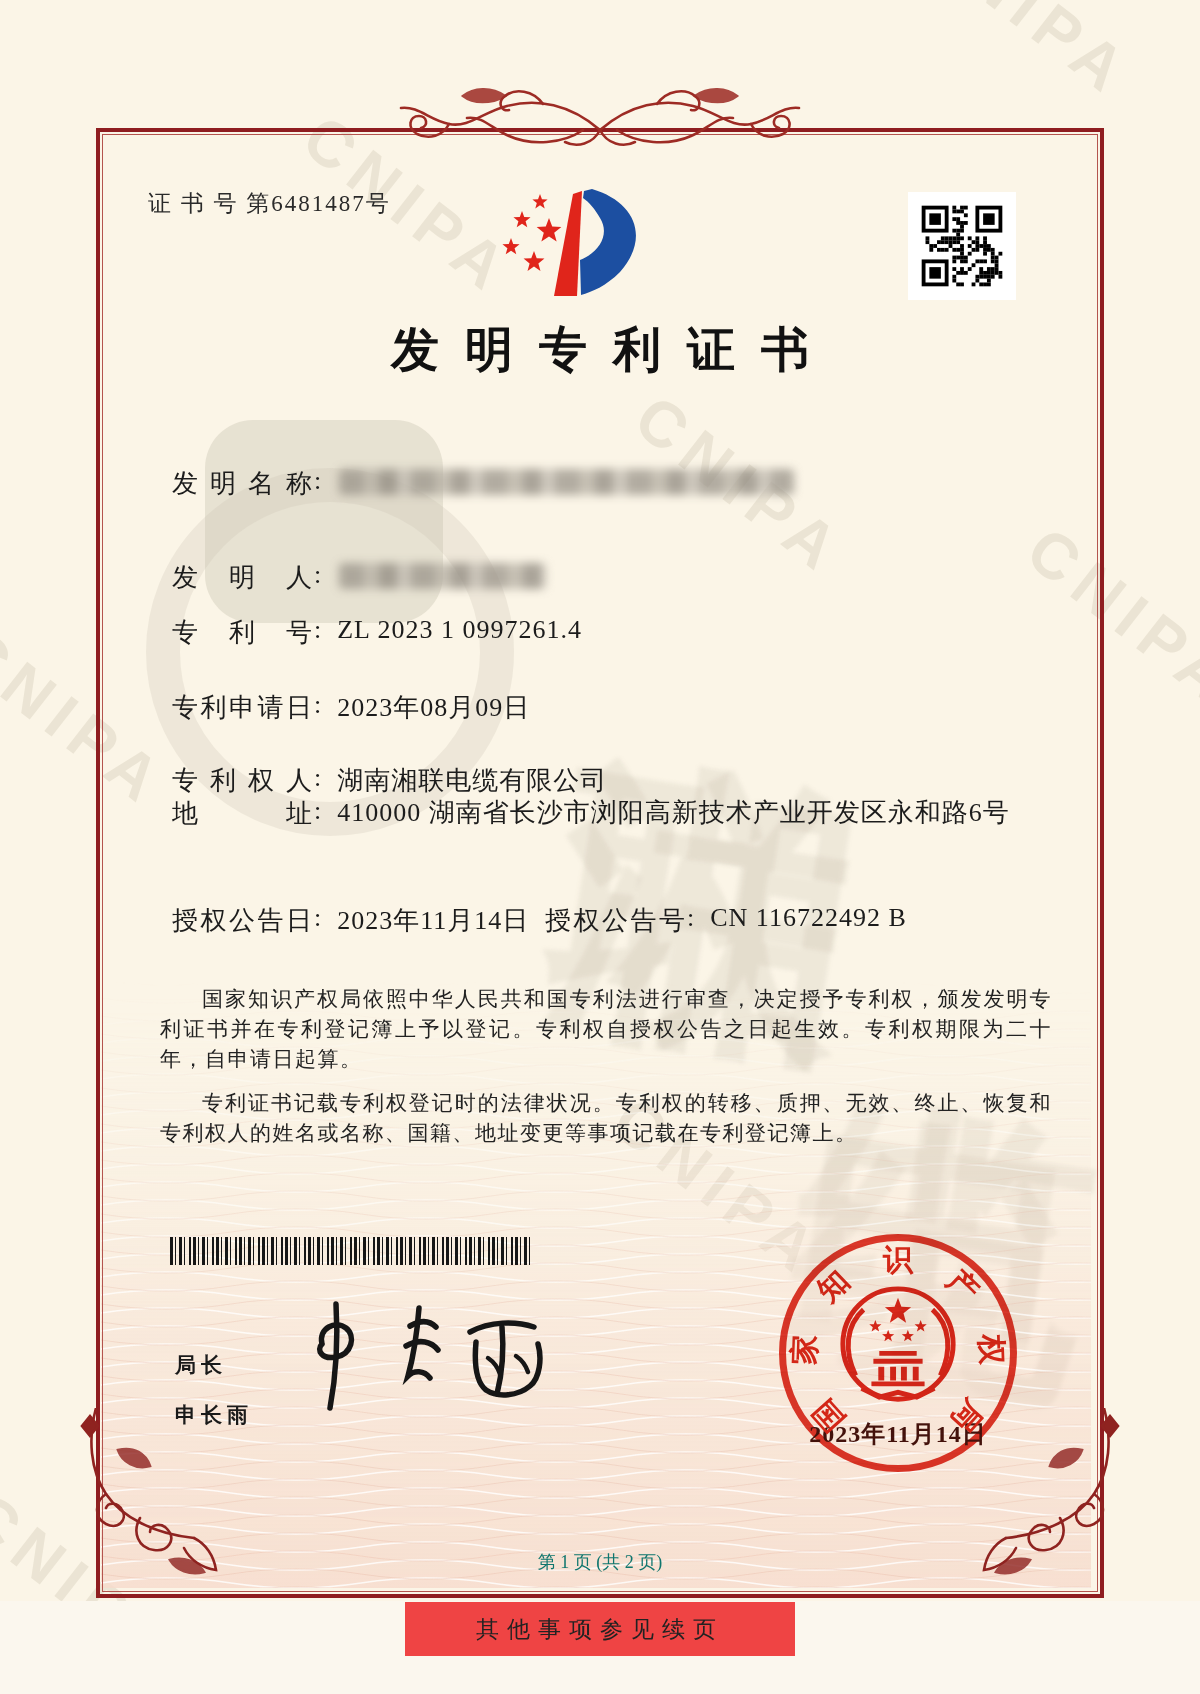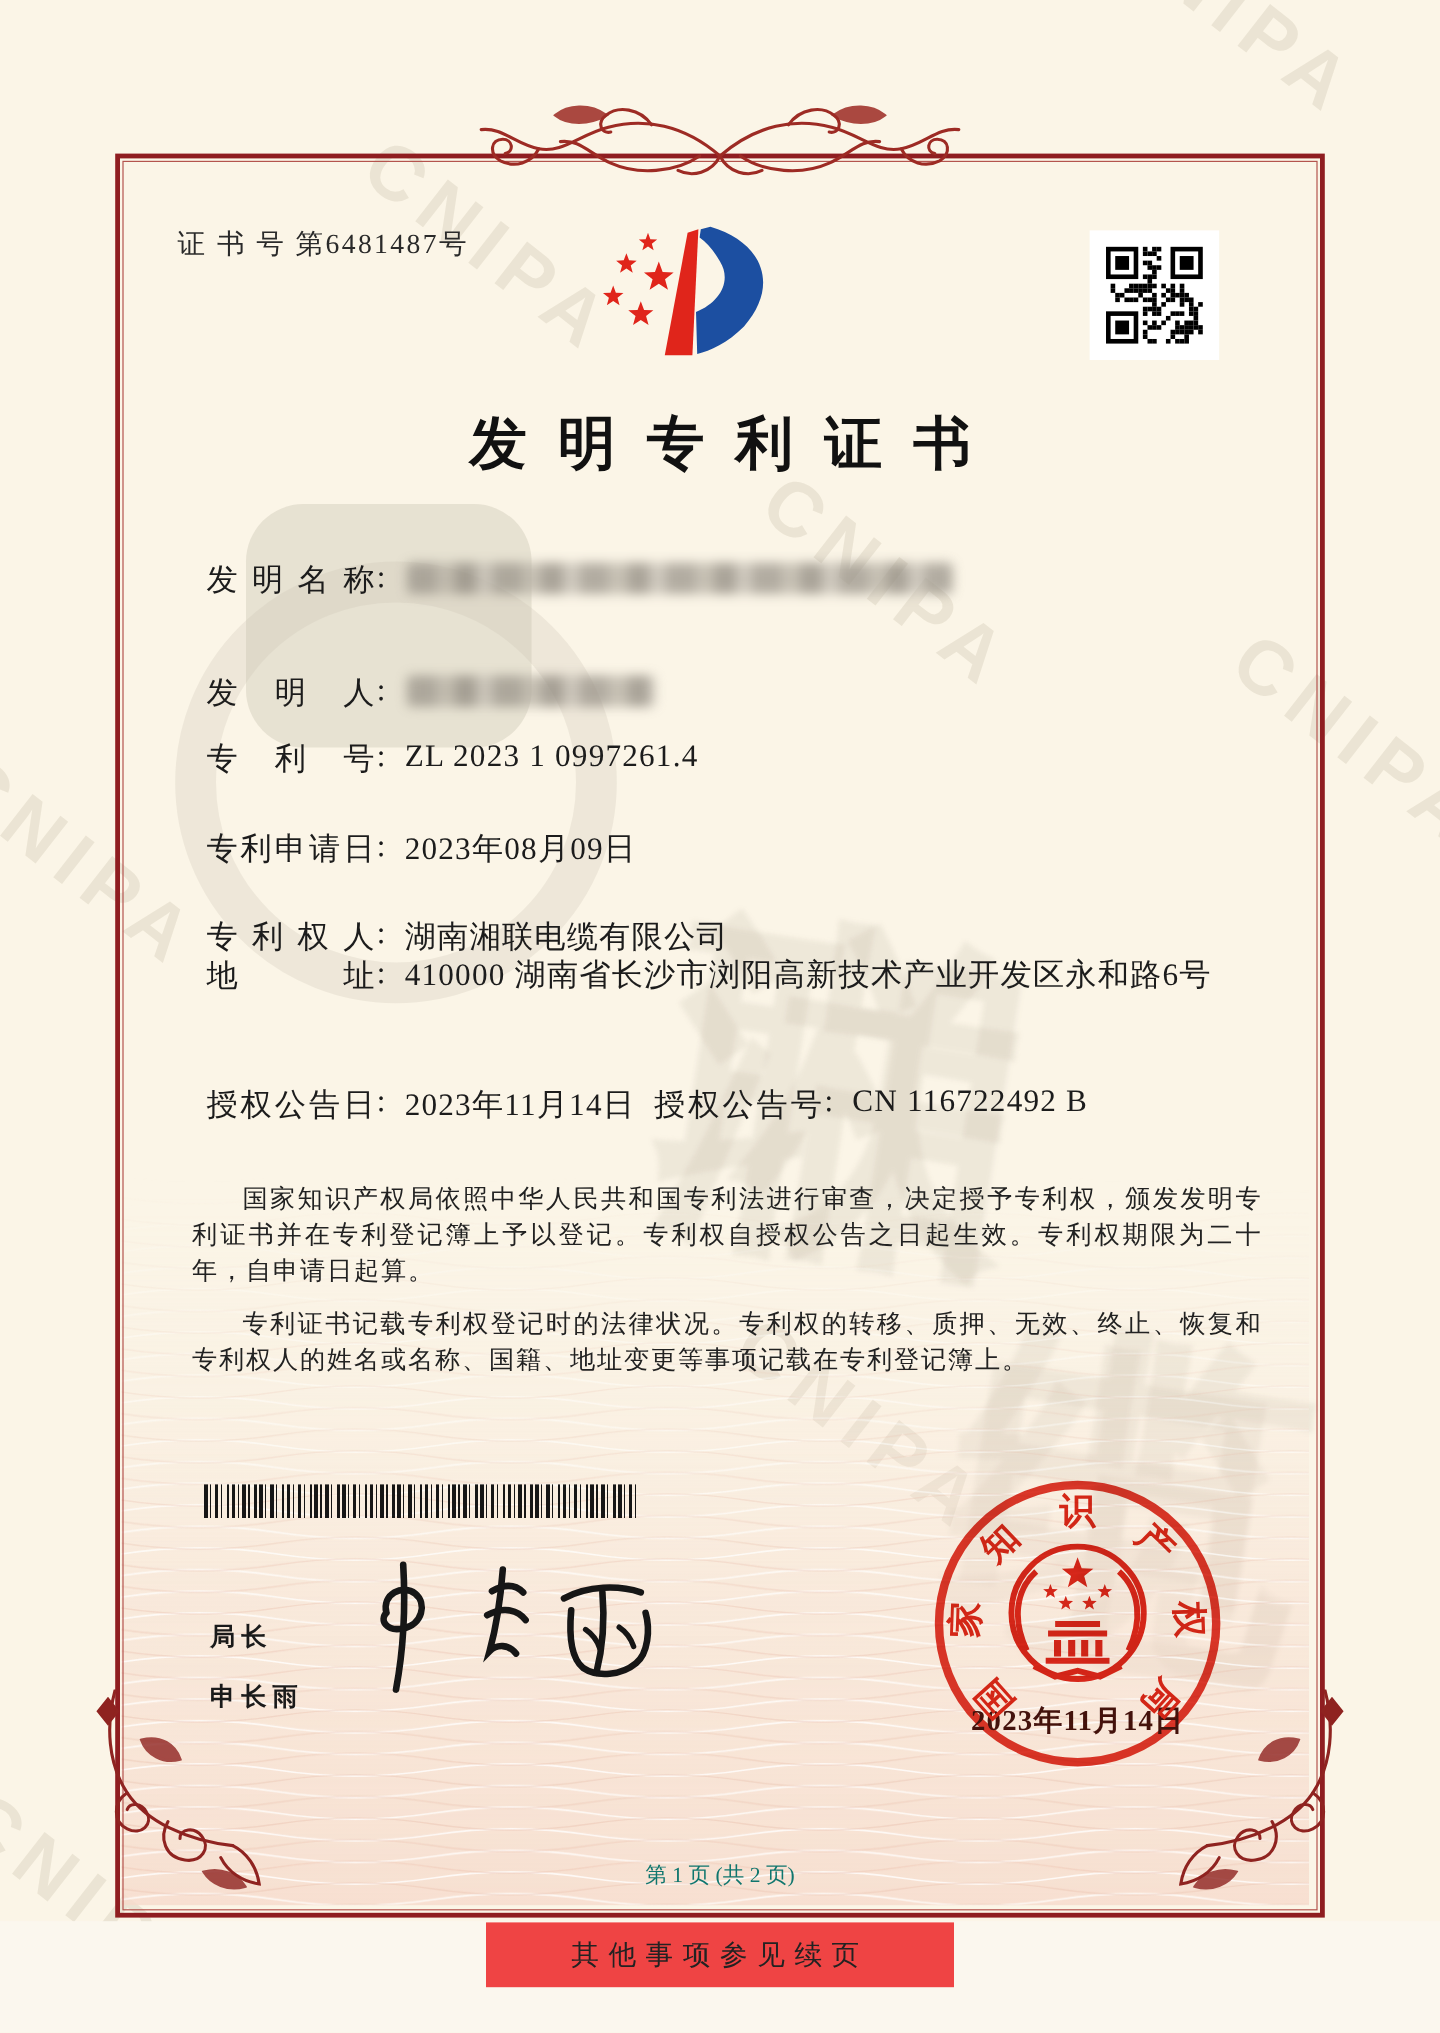--- a/index.html
+++ b/index.html
@@ -29,21 +29,21 @@
   .waves{position:absolute;left:101px;top:980px;width:990px;height:608px;z-index:1;pointer-events:none;
       background:linear-gradient(180deg,rgba(247,227,214,0) 0%,rgba(247,225,211,.5) 45%,rgba(246,219,204,.82) 100%);
       -webkit-mask-image:linear-gradient(180deg,transparent 0,rgba(0,0,0,.4) 22%,rgba(0,0,0,.9) 55%,#000 100%);
       mask-image:linear-gradient(180deg,transparent 0,rgba(0,0,0,.4) 22%,rgba(0,0,0,.9) 55%,#000 100%);}
 
   
   .cert-no{position:absolute;left:148px;top:188px;z-index:3;font-size:23px;color:#2a2a2a;letter-spacing:2px;}
   .logo{position:absolute;left:478px;top:186px;width:180px;height:132px;z-index:3;}
   .qr{position:absolute;left:908px;top:192px;width:108px;height:108px;background:#fff;z-index:3;padding:6px;box-sizing:border-box;}
   .title{position:absolute;left:0;top:318px;width:100%;z-index:3;text-align:center;
-      font-size:48px;font-weight:bold;color:#111;letter-spacing:26px;padding-left:26px;box-sizing:border-box;margin-top:20px;}
+      font-size:48px;font-weight:bold;color:#111;letter-spacing:26px;padding-left:26px;box-sizing:border-box;}
 
   
   .fields{position:absolute;left:172px;top:0;width:900px;z-index:3;color:#1c1c1c;}
   .row{position:absolute;display:flex;align-items:flex-start;font-size:26px;white-space:nowrap;}
   .flabel{display:inline-block;width:140px;text-align:justify;text-align-last:justify;text-justify:inter-character;}
   .colon{margin-left:2px;}
   .fvalue{margin-left:16px;letter-spacing:1px;}
   .fvalue.wrap{white-space:normal;word-break:break-all;max-width:700px;line-height:34px;}
   .redact{display:inline-block;margin-left:18px;height:26px;border-radius:4px;margin-top:3px;
       background:repeating-linear-gradient(90deg,#9a948a 0 24px,#b5afa3 24px 40px,#8f897f 40px 58px,#c0bab0 58px 72px);

